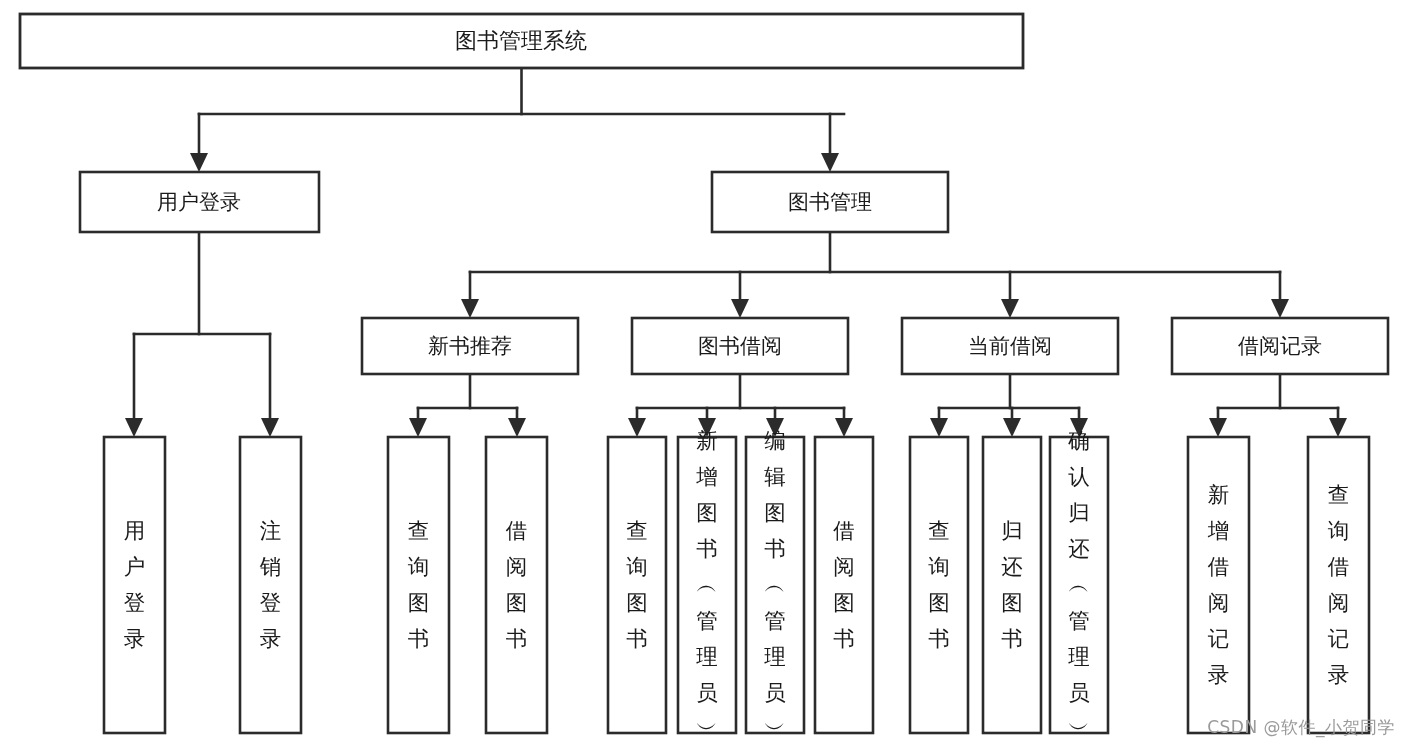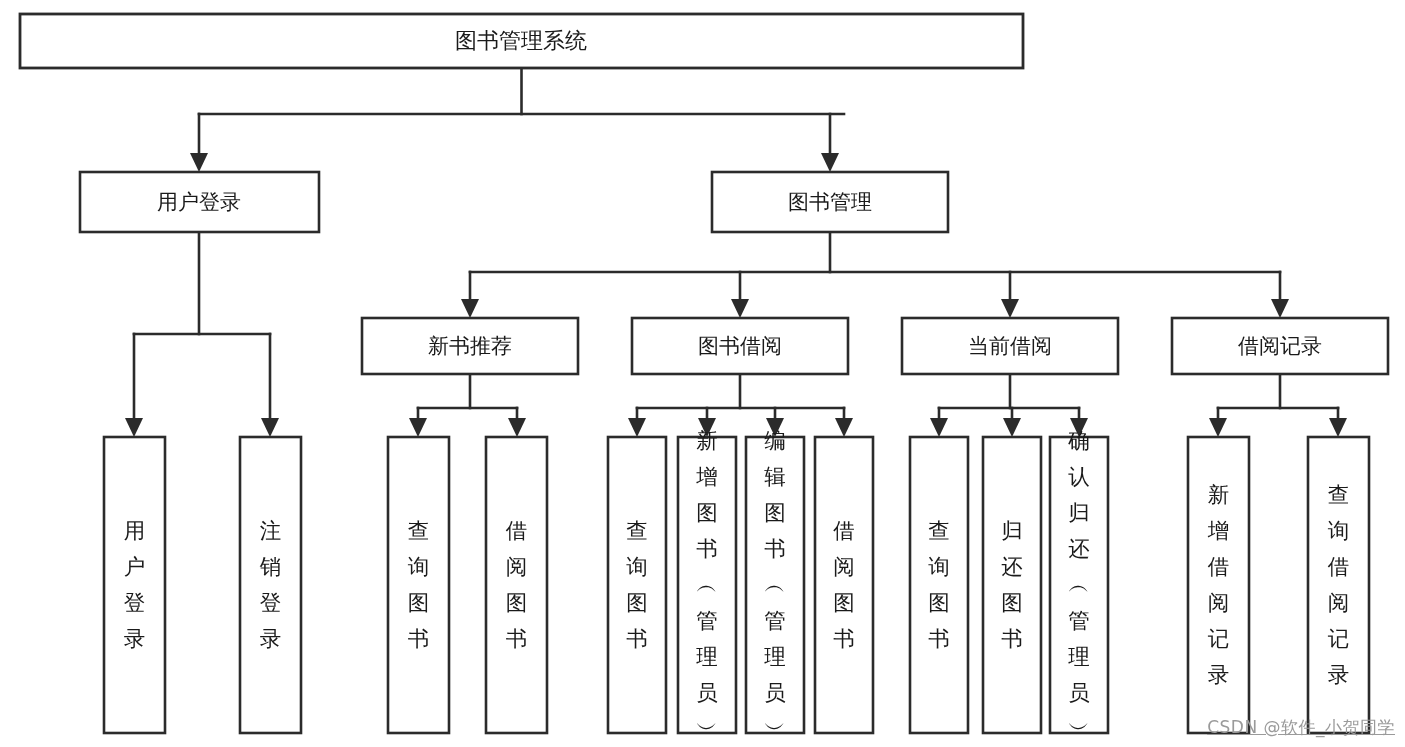--- a/index.html
+++ b/index.html
@@ -62,21 +62,20 @@
   }
   .watermark {
     position: absolute;
     right: 10px;
     bottom: 8px;
     font-family: "DejaVu Sans", "Liberation Sans", sans-serif;
     font-size: 17px;
     color: #9a9a9a;
     white-space: nowrap;
     letter-spacing: 0.5px;
-    text-decoration: underline;
   }
 </style>
 </head>
 <body>
 
 <div id="diagram-root">
 
   <svg class="diagram-svg" viewBox="0 0 1405 747" xmlns="http://www.w3.org/2000/svg">
 
     <g>

